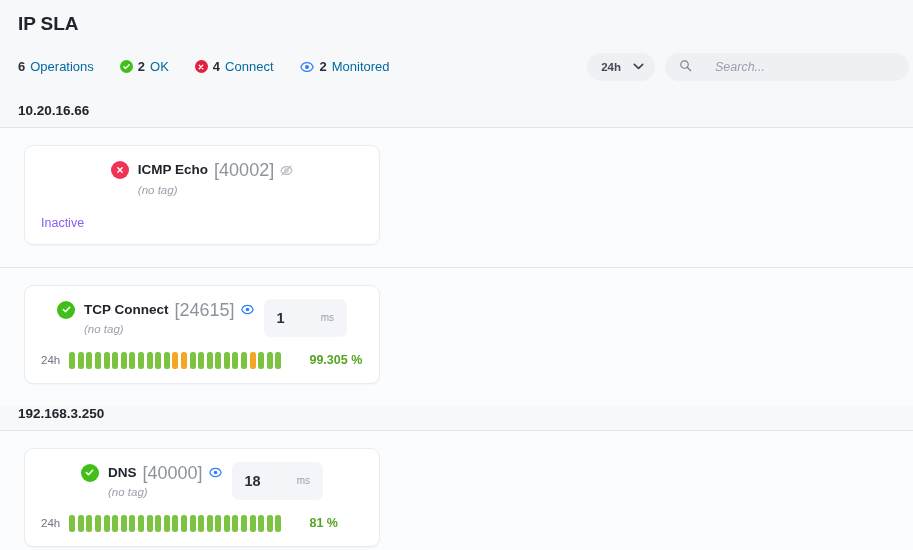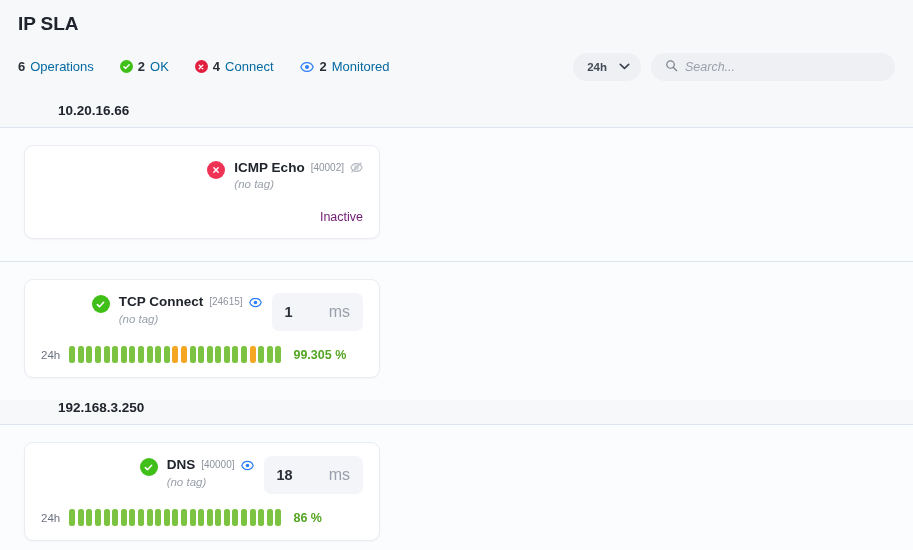--- a/index.html
+++ b/index.html
@@ -11,21 +11,21 @@
   }
   body {
     font-family: "Liberation Sans", sans-serif;
     background: #f7f8fa;
     color: #2b2f38;
     -webkit-font-smoothing: antialiased;
   }
 
   
   .page-head {
-    padding: 14px 18px 0 18px;
+    padding: 14px 4px 0 18px;
     background: #f7f8fa;
   }
   .page-title {
     font-size: 19px;
     font-weight: bold;
     color: #20242c;
     letter-spacing: -0.1px;
     margin: 0 0 16px 0;
     line-height: 1.1;
   }
@@ -94,21 +94,21 @@
     padding: 0 11px 0 14px;
     font-size: 11.5px;
     font-weight: bold;
     color: #434a56;
     cursor: pointer;
   }
   .range-select .chev { display: flex; align-items: center; }
   .search-box {
     display: flex;
     align-items: center;
-    gap: 7px;
+    gap: 23px;
     background: #eef0f4;
     border-radius: 16px;
     height: 28px;
     width: 244px;
     padding: 0 14px;
     cursor: text;
   }
   .search-box input {
     border: none;
     outline: none;
@@ -126,21 +126,20 @@
   }
 
   
   .groups { margin-top: 20px; }
   .group { }
   .group-title {
     font-size: 13.5px;
     font-weight: bold;
     color: #20242c;
     padding: 0 0 9px 18px;
-    margin-left: 40px;
   }
   .group-sep {
     height: 1px;
     background: #dfe5ee;
     width: 100%;
   }
   .group-body {
     padding: 17px 18px 22px 24px;
     background: #fbfcfd;
   }
@@ -150,21 +149,21 @@
     width: 356px;
     background: #ffffff;
     border: 1px solid #e9ecf1;
     border-radius: 9px;
     box-shadow: 0 1px 2px rgba(24,32,48,0.035);
     padding: 13px 16px 14px 16px;
   }
   .card-top {
     display: flex;
     align-items: flex-start;
-    justify-content: flex-end;
+    justify-content: center;
     gap: 10px;
   }
   .card-id {
     display: flex;
     align-items: flex-start;
     gap: 9px;
     padding-top: 1px;
   }
   .status-ico {
     width: 18px; height: 18px;
@@ -183,21 +182,21 @@
     align-items: center;
     gap: 6px;
     line-height: 1.15;
   }
   .op-name {
     font-size: 13.5px;
     font-weight: bold;
     color: #20242c;
   }
   .op-code {
-    font-size: 10px;
+    font-size: 18px;
     color: #8d939e;
   }
   .tag {
     font-size: 11.5px;
     font-style: italic;
     color: #9aa0ab;
     margin-top: 3px;
   }
 
   .latency {
@@ -211,30 +210,29 @@
     gap: 4px;
     padding: 0 13px;
     flex: 0 0 auto;
   }
   .latency .val {
     font-size: 14.5px;
     font-weight: bold;
     color: #2b2f38;
   }
   .latency .unit {
-    font-size: 16px;
+    font-size: 10px;
     color: #9aa0ab;
     margin-left: 32px;
   }
 
   .inactive {
     font-size: 12.5px;
-    color: #701a75;
+    color: #8b5cf6;
     margin-top: 20px;
-    text-align: right;
   }
 
   
   .uptime {
     display: flex;
     align-items: center;
     gap: 9px;
     margin-top: 15px;
   }
   .uptime-label {
@@ -251,21 +249,21 @@
     width: 6px;
     height: 17px;
     border-radius: 2.5px;
   }
   .bar.up { background: #7cc342; }
   .bar.warn { background: #f5a623; }
   .uptime-pct {
     font-size: 12.5px;
     font-weight: bold;
     color: #55a524;
-    margin-left: 3px;
+    margin-left: 19px;
     white-space: nowrap;
     text-align: right;
   }
 </style>
 </head>
 <body>
 
 <div class="page-head">
   <h1 class="page-title">IP SLA</h1>
 
@@ -485,18 +483,18 @@
               <span class="bar up"></span>
               <span class="bar up"></span>
               <span class="bar up"></span>
               <span class="bar up"></span>
               <span class="bar up"></span>
               <span class="bar up"></span>
               <span class="bar up"></span>
               <span class="bar up"></span>
               <span class="bar up"></span>
             </div>
-            <span class="uptime-pct">86 %</span>
+            <span class="uptime-pct">81 %</span>
           </div>
         </div>
       </div>
     </div>
   </div>
 
 </body></html>

